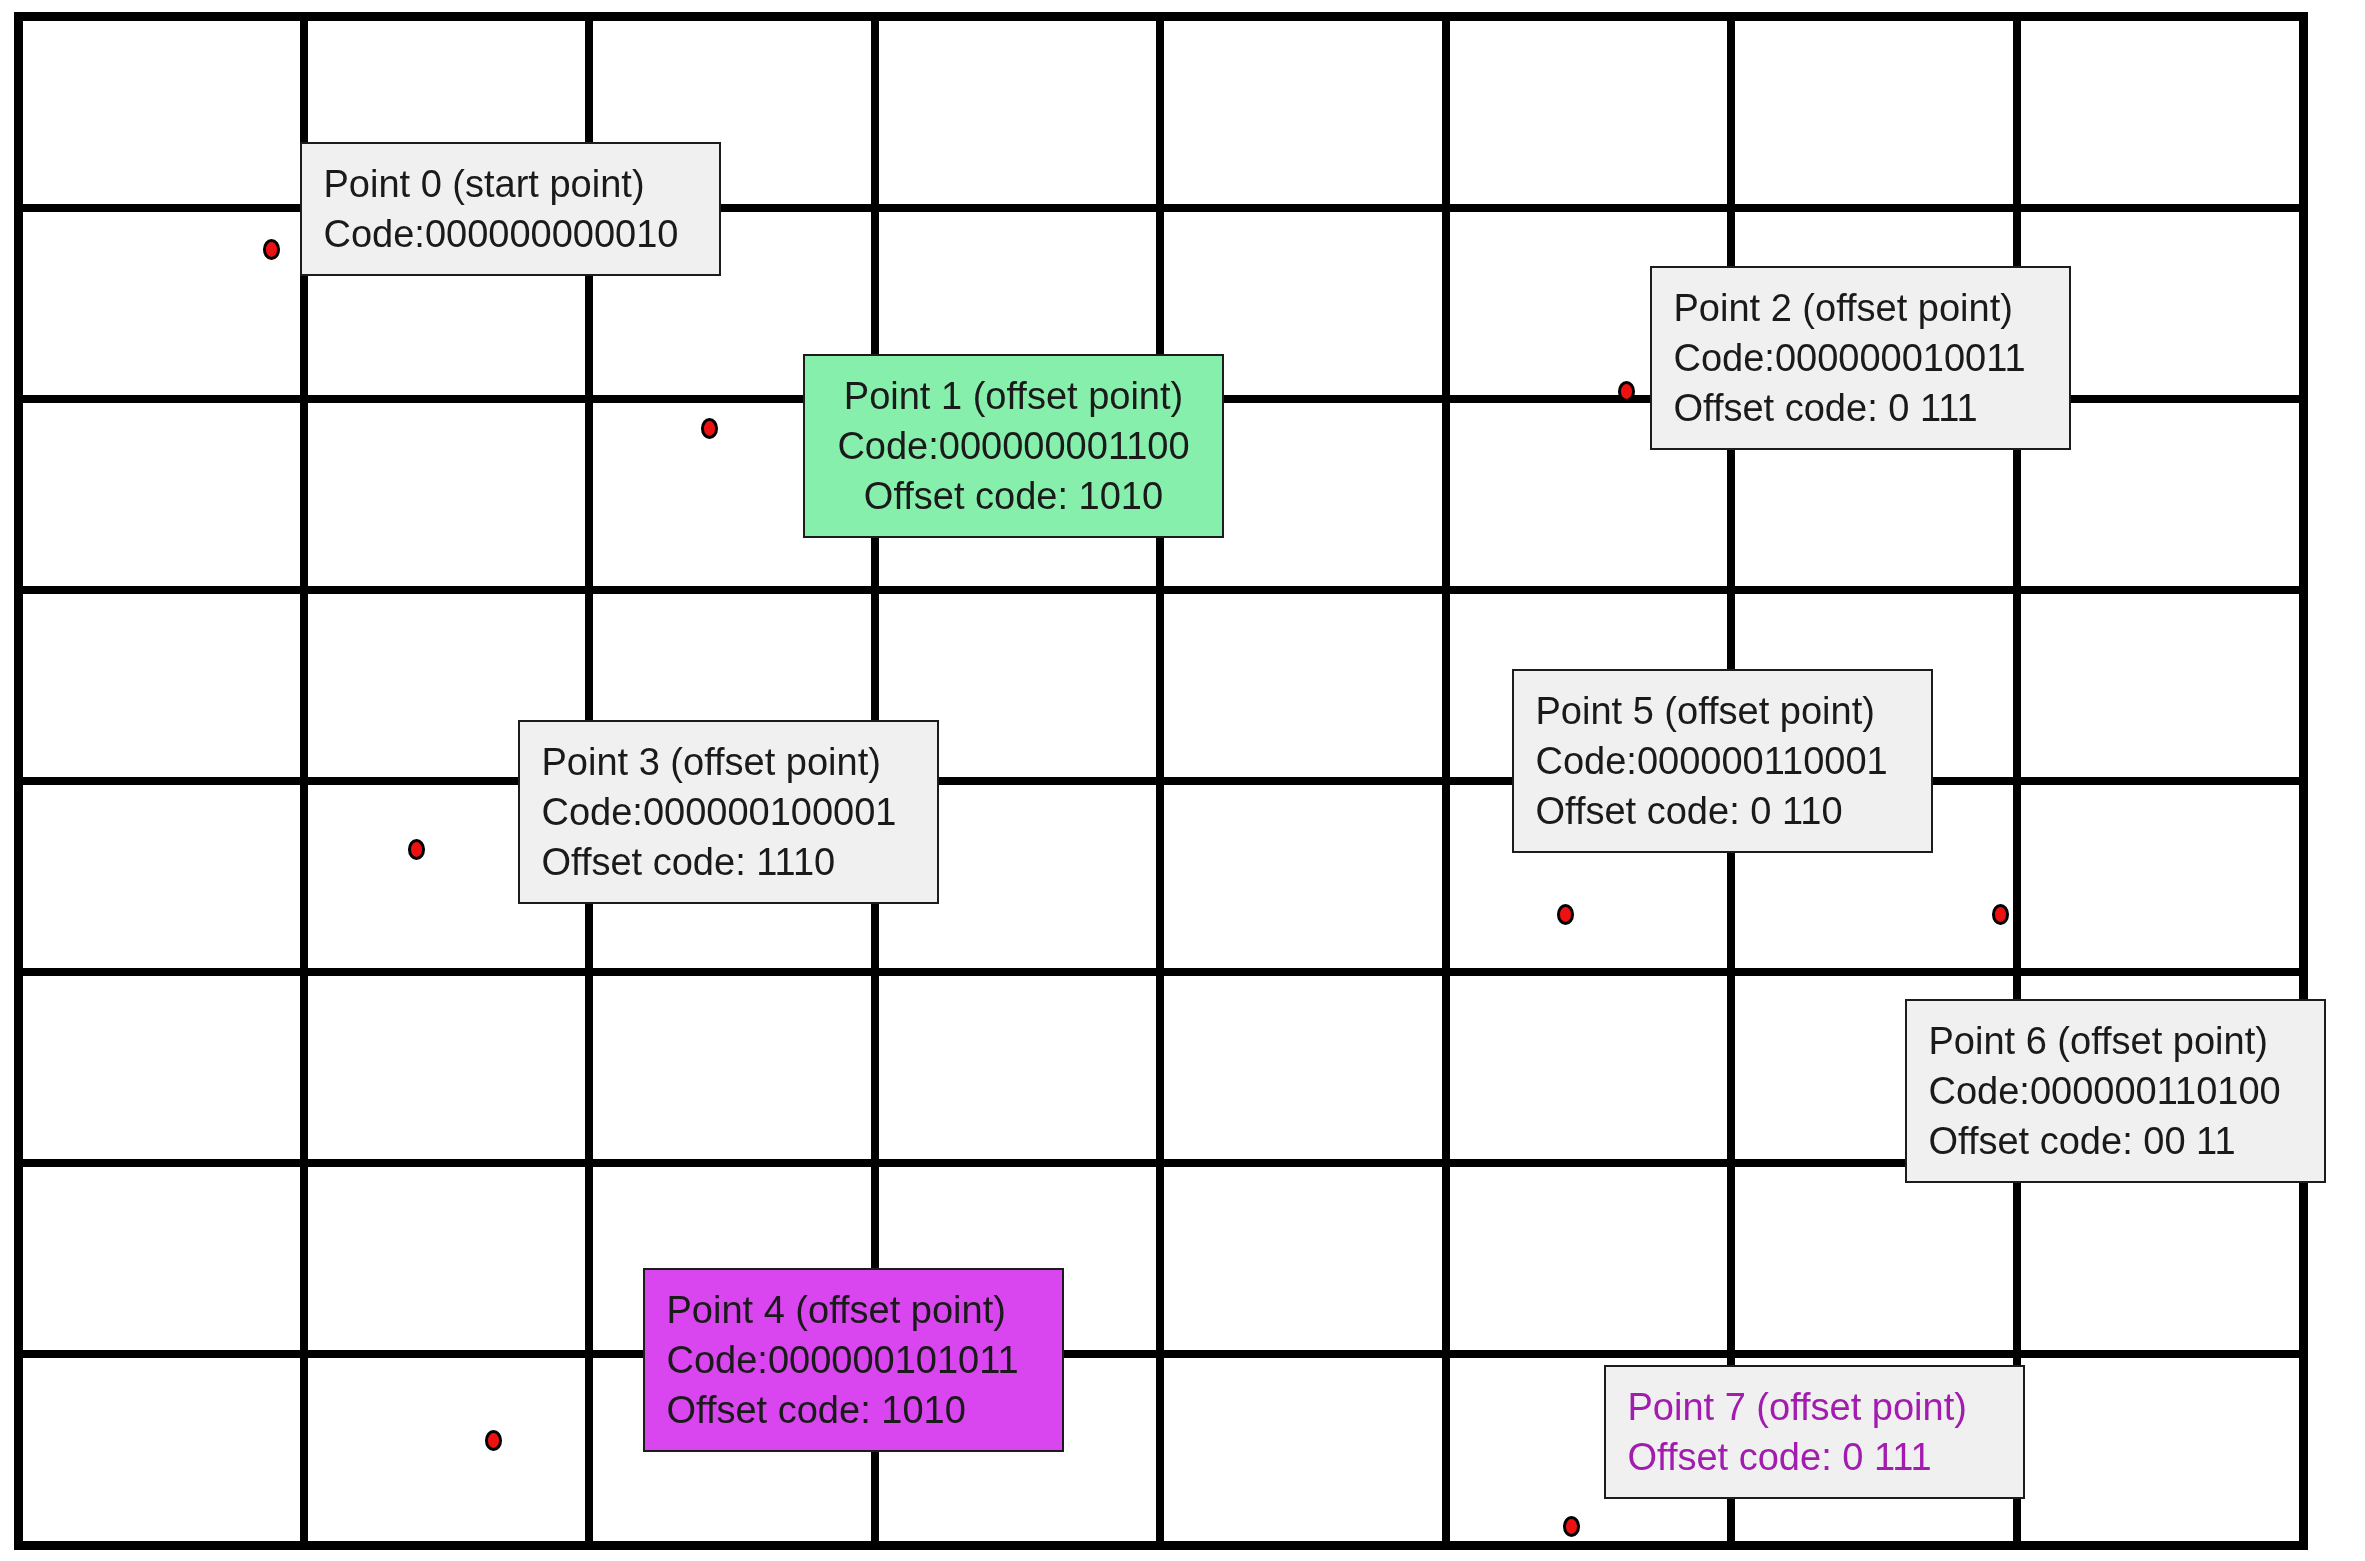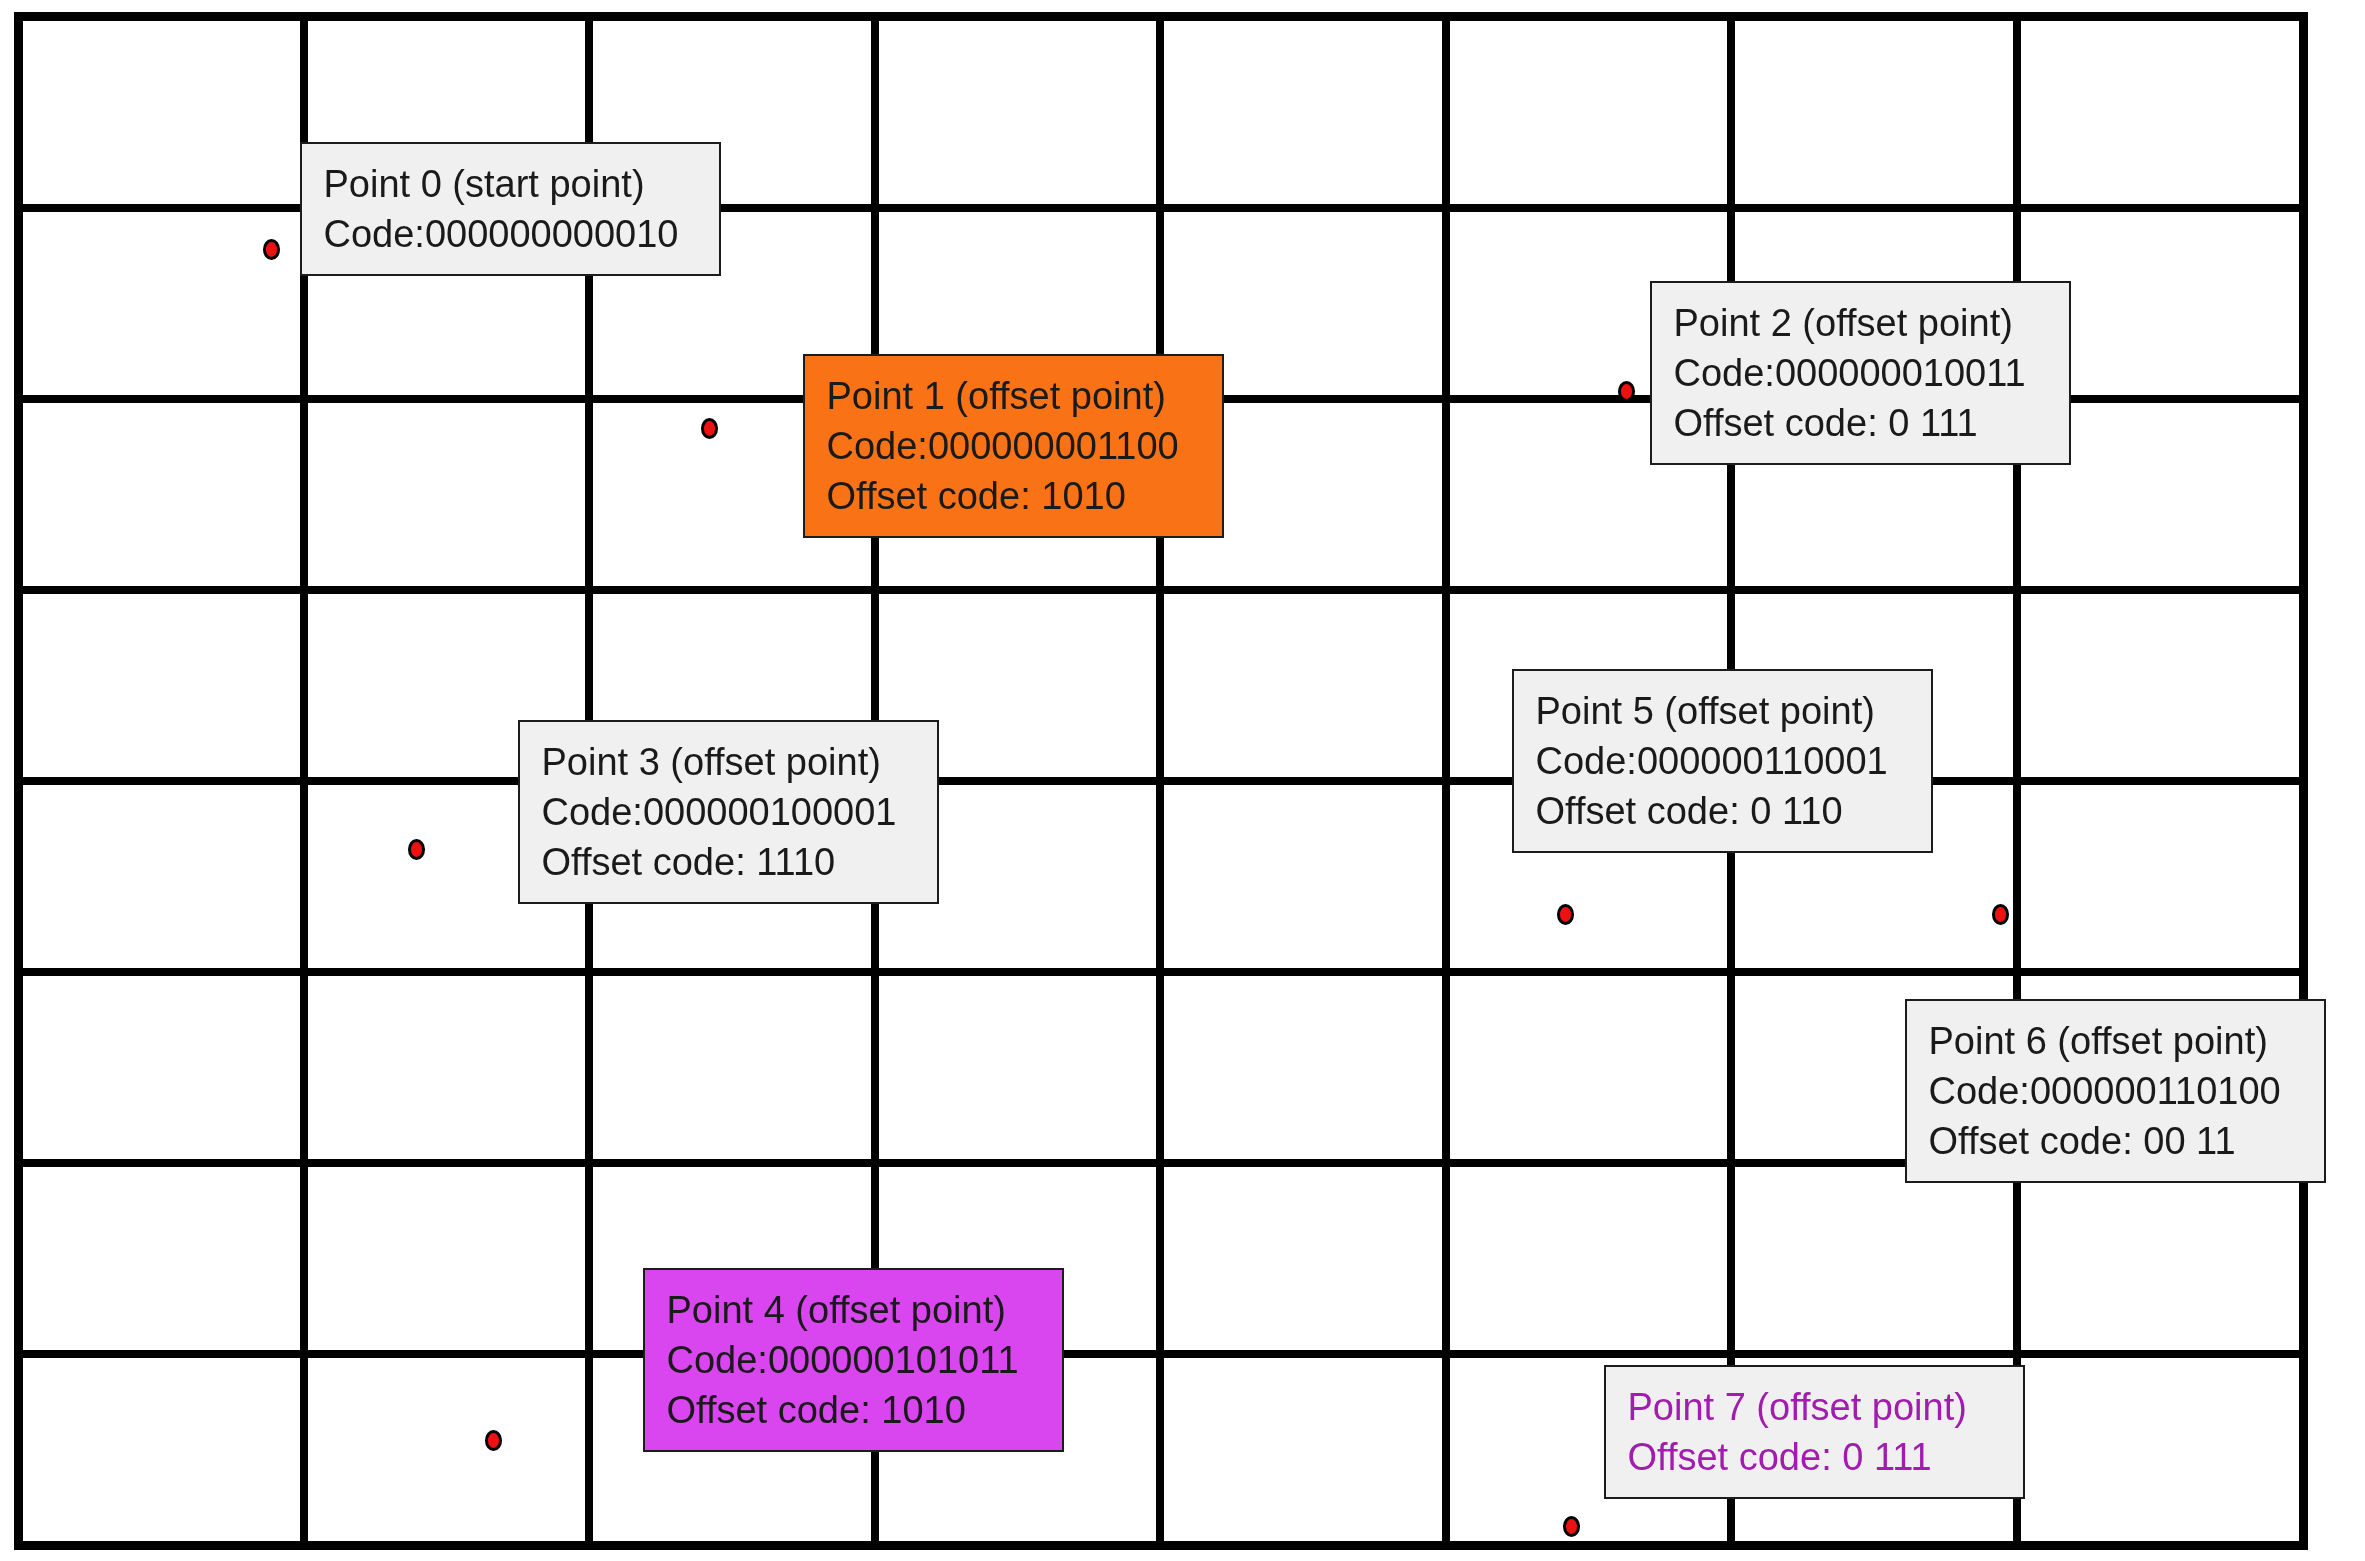--- a/index.html
+++ b/index.html
@@ -71,27 +71,27 @@
     <div class="hline" style="top: 777px; left: 18px; width: 2284px; background: rgb(0, 0, 0);"></div>
     <div class="hline" style="top: 968px; left: 18px; width: 2284px; background: rgb(0, 0, 0);"></div>
     <div class="hline" style="top: 1159px; left: 18px; width: 2284px; background: rgb(0, 0, 0);"></div>
     <div class="hline" style="top: 1350px; left: 18px; width: 2284px; background: rgb(0, 0, 0);"></div>
     <div class="point-dot" style="left: 263px; top: 239px; background: rgb(237, 17, 17); border-color: rgb(0, 0, 0);"></div>
     <div class="point-label" style="left: 300px; top: 142px; background: rgb(240, 240, 240); border-color: rgb(28, 28, 28); color: rgb(26, 26, 26);">
       <div>Point 0 (start point)</div>
       <div>Code:000000000010</div>
     </div>
     <div class="point-dot" style="left: 701px; top: 418px; background: rgb(237, 17, 17); border-color: rgb(0, 0, 0);"></div>
-    <div class="point-label" style="left: 803px; top: 354px; background: #f97316; border-color: rgb(28, 28, 28); color: rgb(26, 26, 26);">
+    <div class="point-label" style="left: 803px; top: 354px; background: #86efac; border-color: rgb(28, 28, 28); color: rgb(26, 26, 26); text-align: center;">
       <div>Point 1 (offset point)</div>
       <div>Code:000000001100</div>
       <div>Offset code: 1010</div>
     </div>
     <div class="point-dot" style="left: 1618px; top: 381px; background: rgb(237, 17, 17); border-color: rgb(0, 0, 0);"></div>
-    <div class="point-label" style="left: 1650px; top: 281px; background: rgb(240, 240, 240); border-color: rgb(28, 28, 28); color: rgb(26, 26, 26);">
+    <div class="point-label" style="left: 1650px; top: 266px; background: rgb(240, 240, 240); border-color: rgb(28, 28, 28); color: rgb(26, 26, 26);">
       <div>Point 2 (offset point)</div>
       <div>Code:000000010011</div>
       <div>Offset code: 0 111</div>
     </div>
     <div class="point-dot" style="left: 408px; top: 839px; background: rgb(237, 17, 17); border-color: rgb(0, 0, 0);"></div>
     <div class="point-label" style="left: 518px; top: 720px; background: rgb(240, 240, 240); border-color: rgb(28, 28, 28); color: rgb(26, 26, 26);">
       <div>Point 3 (offset point)</div>
       <div>Code:000000100001</div>
       <div>Offset code: 1110</div>
     </div>

